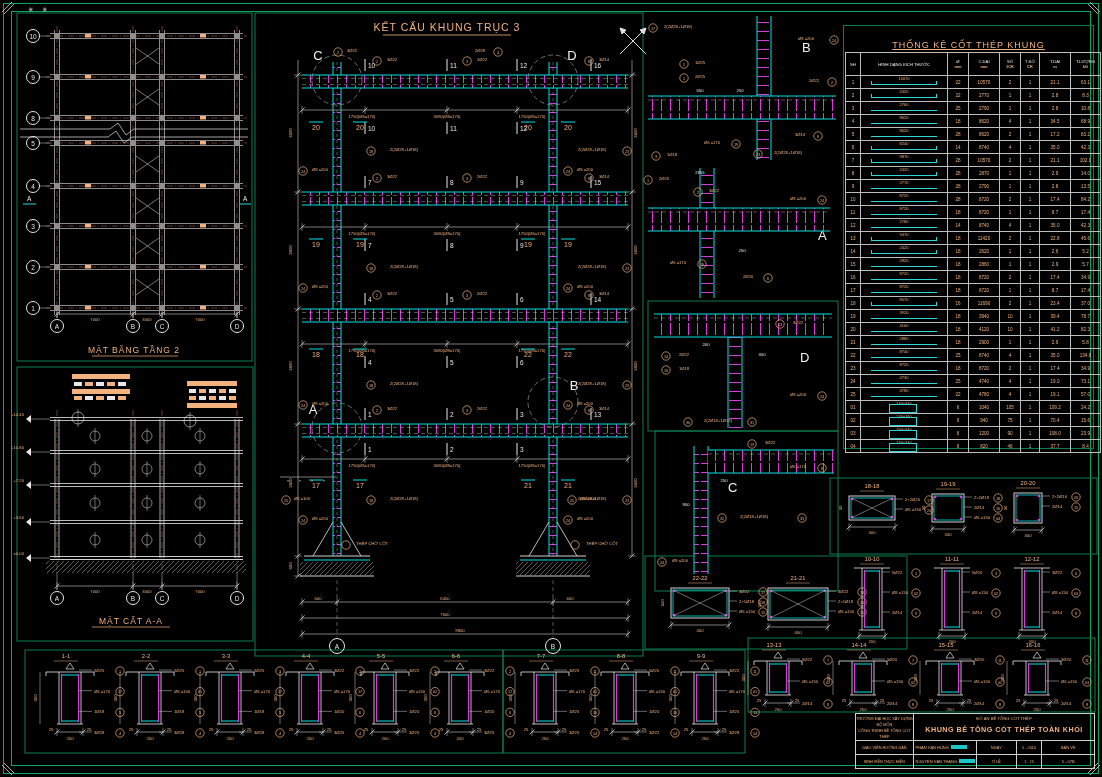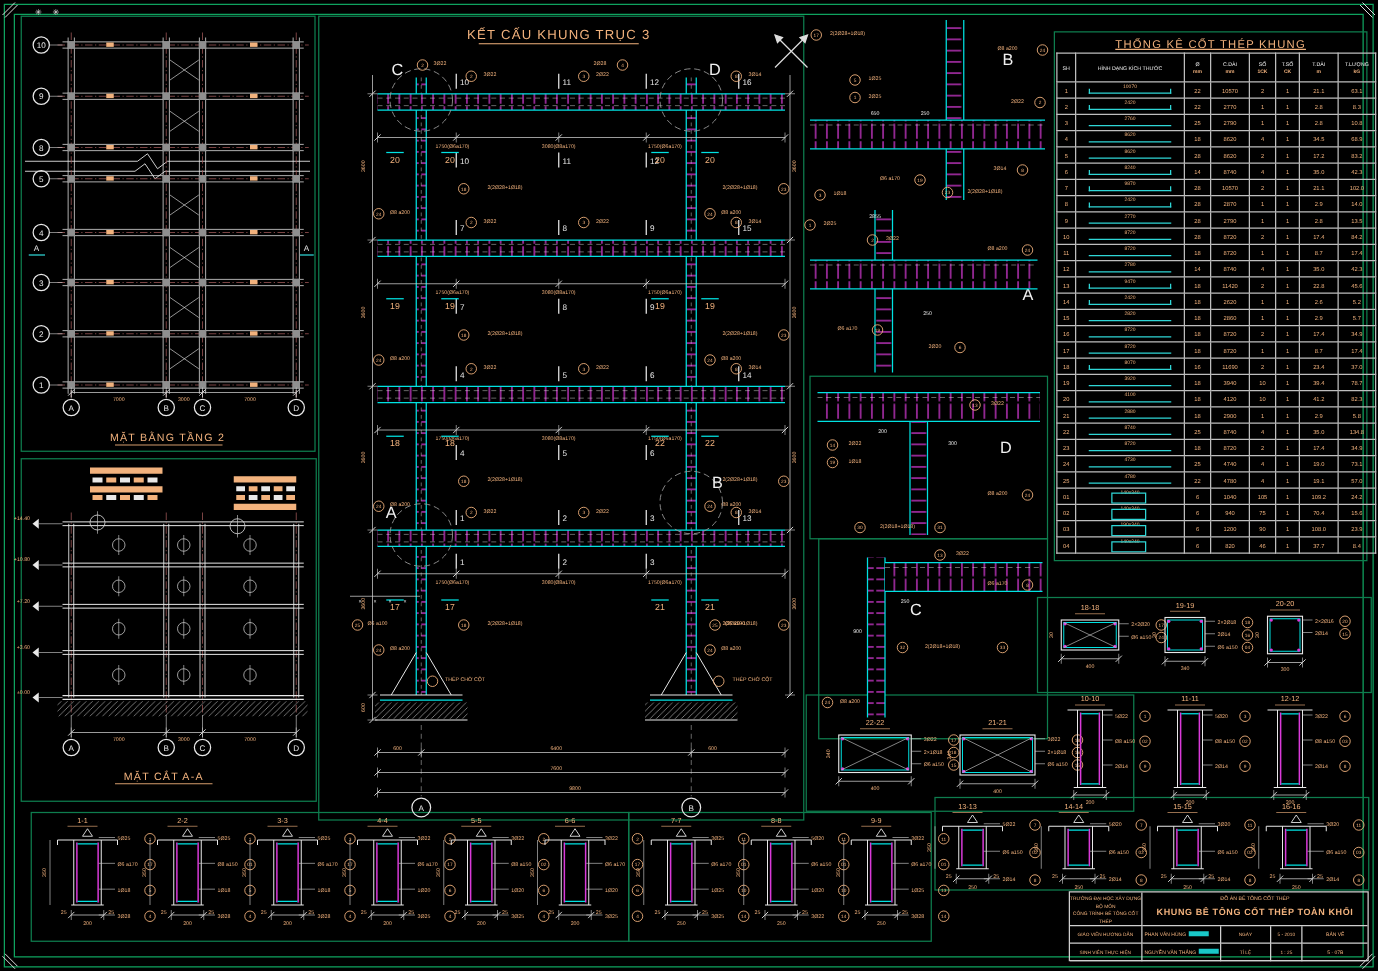--- a/index.html
+++ b/index.html
@@ -13,21 +13,21 @@
   .w6 {fill:#e8e8e8;font-size:6.5px;}
   .w8 {fill:#f0f0f0;font-size:13px;}
   .ttl{fill:#f2b27d;font-size:10.5px;letter-spacing:1px;}
   .ttl2{fill:#f2b27d;font-size:8.5px;letter-spacing:1px;}
   .cn {fill:#f2b27d;font-size:3.8px;}
   .bt {fill:#e8e8e8;font-size:6.5px;}
 
   #tableWrap{position:absolute;left:843px;top:25px;width:251px;height:424px;
              border:1px solid #0e7d4e;box-sizing:border-box;}
   #tableWrap .ttl{color:#f2b27d;font-size:9px;text-align:center;letter-spacing:1px;
-                  text-decoration:underline;margin:4px 0 2px 0;}
+                  text-decoration:underline;margin:14px 0 2px 0;}
   #rtab{border-collapse:collapse;table-layout:fixed;width:247px;margin-left:1px;}
   #rtab th,#rtab td{border:0.5px solid #bdbdbd;padding:0;overflow:hidden;height:12px;
                     text-align:center;vertical-align:middle;}
   #rtab th{height:22px;}
   #rtab th b{display:block;color:#eee;font-size:4.2px;font-weight:normal;}
   #rtab th i{display:block;color:#f2b27d;font-size:4px;font-style:normal;}
   #rtab td{color:#f2b27d;font-size:4.6px;}
   .shape{position:relative;height:12px;}
   .shape em{position:absolute;left:0;right:0;top:0;color:#f2b27d;font-size:4px;font-style:normal;}
   .shape i.bar{position:absolute;left:10px;right:10px;top:8px;border-top:1px solid #2fd6d6;}

